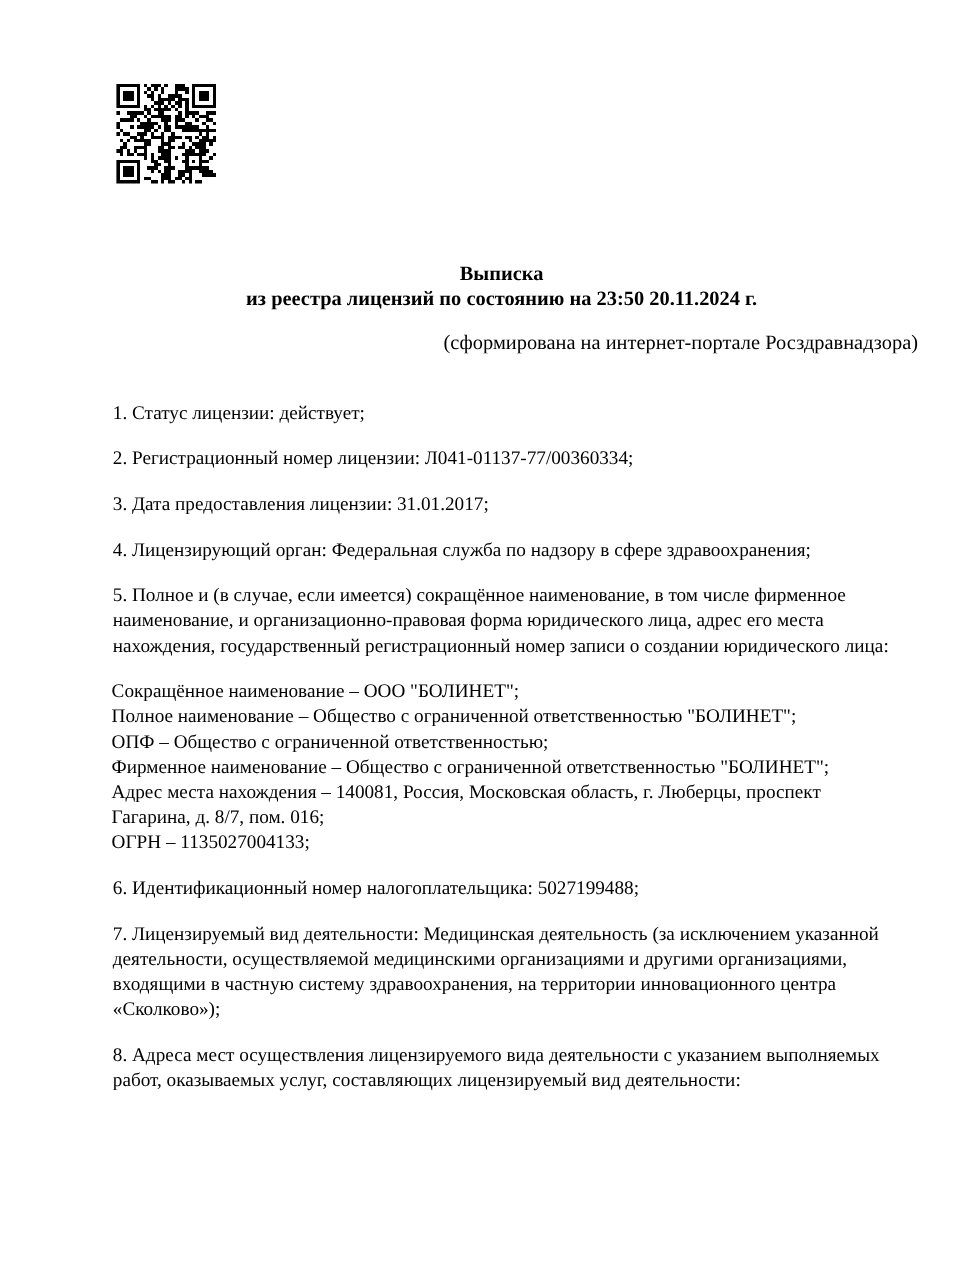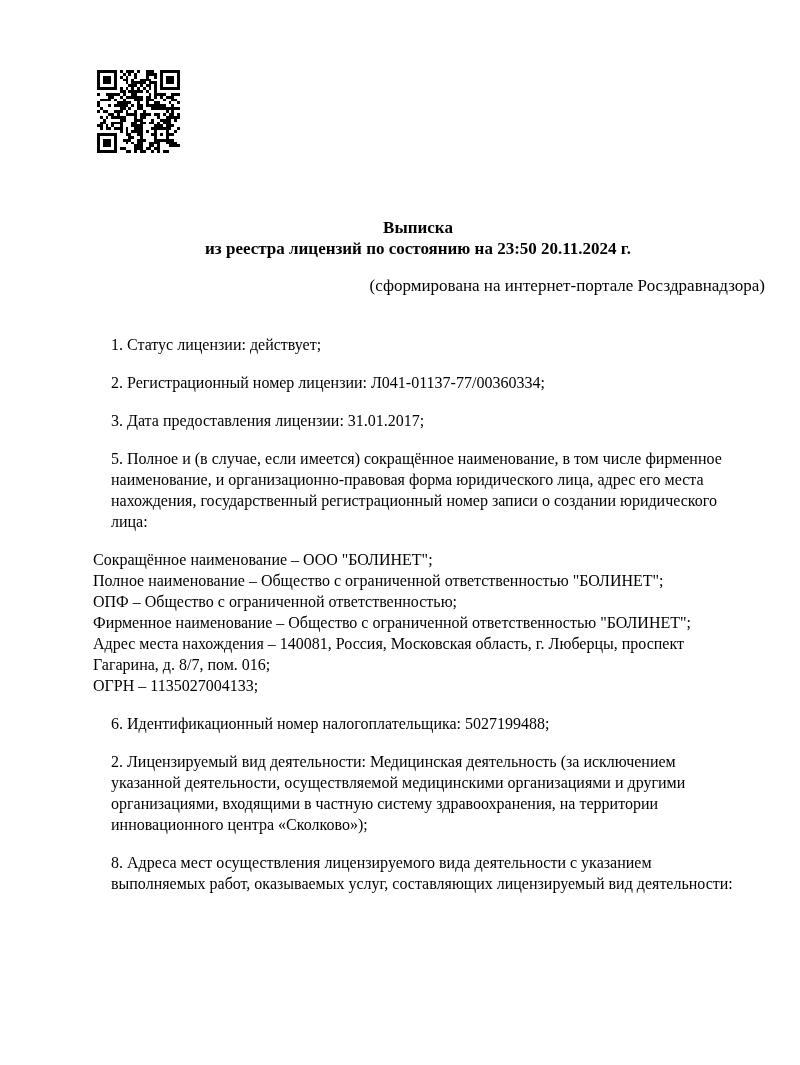--- a/index.html
+++ b/index.html
@@ -42,21 +42,21 @@
     margin-top: 18px;
     margin-right: -22px;
     text-align: right;
     font-size: 17px;
     line-height: 17px;
   }
   .docbody {
     margin-top: 40px;
   }
   .para {
-    margin: 0 0 17px 18px;
+    margin: 0 0 17px 1px;
     text-align: left;
   }
   .org-block {
     margin: 0 0 17px 0;
   }
   .org-block .org-line {
     margin: 0;
   }
 </style>
 </head>
@@ -514,33 +514,34 @@
     <div class="subtitle">(сформирована на интернет-портале Росздравнадзора)</div>
 
     <div class="docbody">
 
       <p class="para">1. Статус лицензии: действует;</p>
 
       <p class="para">2. Регистрационный номер лицензии: Л041-01137-77/00360334;</p>
 
       <p class="para">3. Дата предоставления лицензии: 31.01.2017;</p>
 
+      <p class="para">4. Лицензирующий орган: Федеральная служба по надзору в сфере здравоохранения;</p>
 
       <p class="para">5. Полное и (в случае, если имеется) сокращённое наименование, в том числе фирменное наименование, и организационно-правовая форма юридического лица, адрес его места нахождения, государственный регистрационный номер записи о создании юридического лица:</p>
 
       <div class="org-block">
         <div class="org-line">Сокращённое наименование – ООО "БОЛИНЕТ";</div>
         <div class="org-line">Полное наименование – Общество с ограниченной ответственностью "БОЛИНЕТ";</div>
         <div class="org-line">ОПФ – Общество с ограниченной ответственностью;</div>
         <div class="org-line">Фирменное наименование – Общество с ограниченной ответственностью "БОЛИНЕТ";</div>
         <div class="org-line">Адрес места нахождения – 140081, Россия, Московская область, г. Люберцы, проспект Гагарина, д. 8/7, пом. 016;</div>
         <div class="org-line">ОГРН – 1135027004133;</div>
       </div>
 
       <p class="para">6. Идентификационный номер налогоплательщика: 5027199488;</p>
 
-      <p class="para">2. Лицензируемый вид деятельности: Медицинская деятельность (за исключением указанной деятельности, осуществляемой медицинскими организациями и другими организациями, входящими в частную систему здравоохранения, на территории инновационного центра «Сколково»);</p>
+      <p class="para">7. Лицензируемый вид деятельности: Медицинская деятельность (за исключением указанной деятельности, осуществляемой медицинскими организациями и другими организациями, входящими в частную систему здравоохранения, на территории инновационного центра «Сколково»);</p>
 
       <p class="para">8. Адреса мест осуществления лицензируемого вида деятельности с указанием выполняемых работ, оказываемых услуг, составляющих лицензируемый вид деятельности:</p>
 
     </div>
   </div>
 </div>
 
 </body></html>

